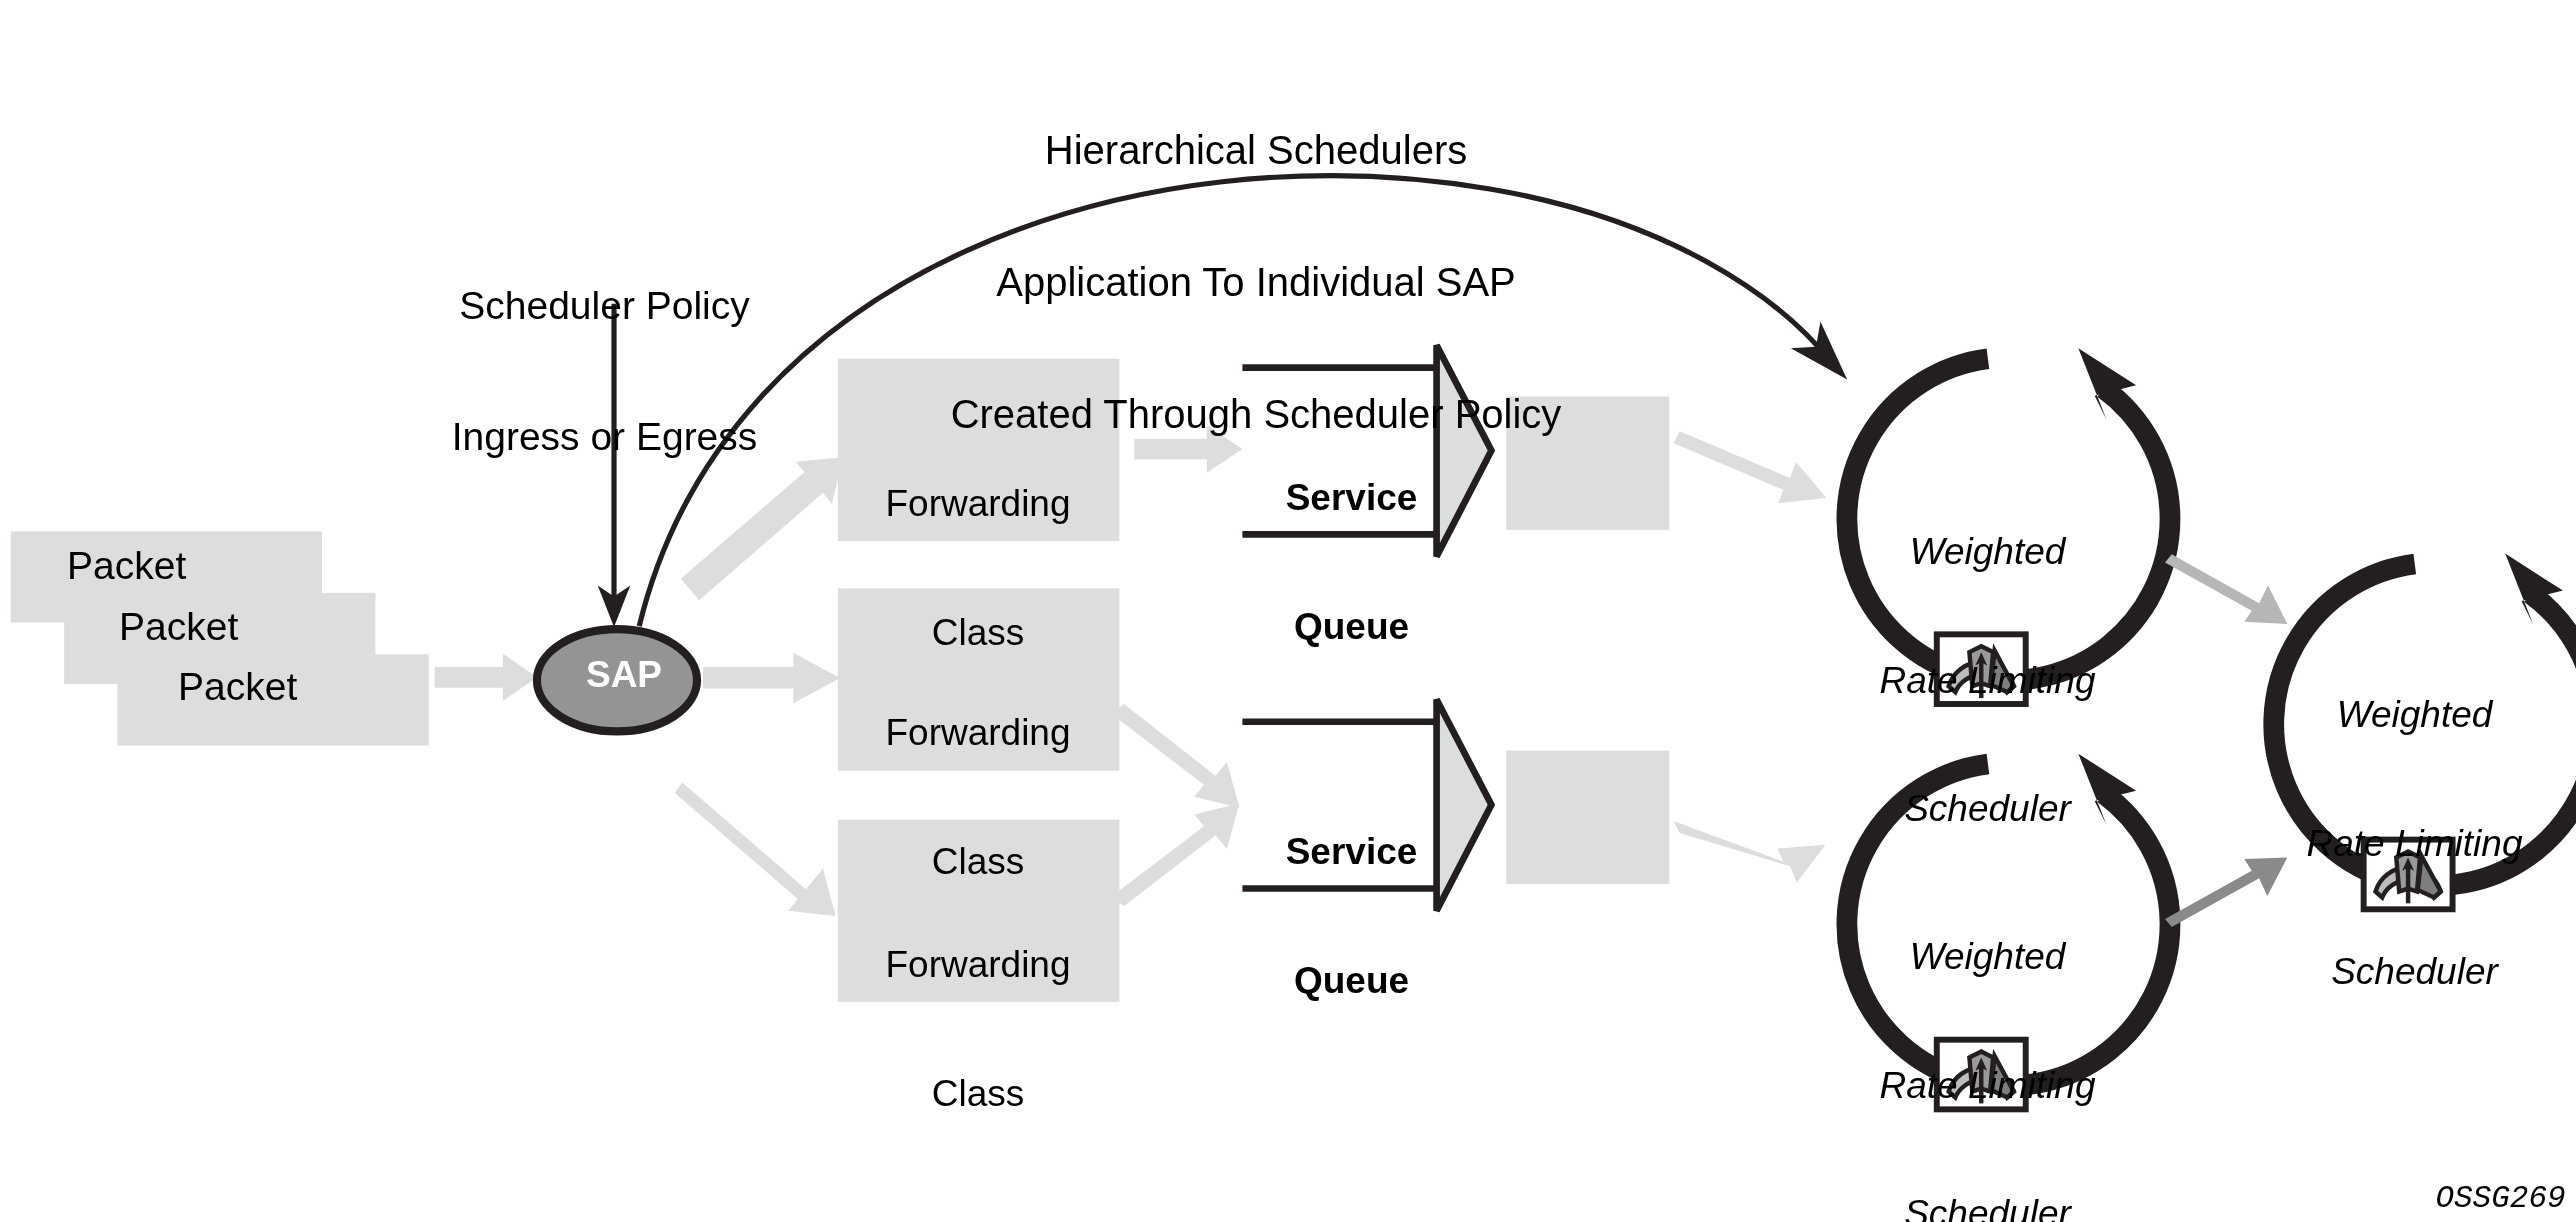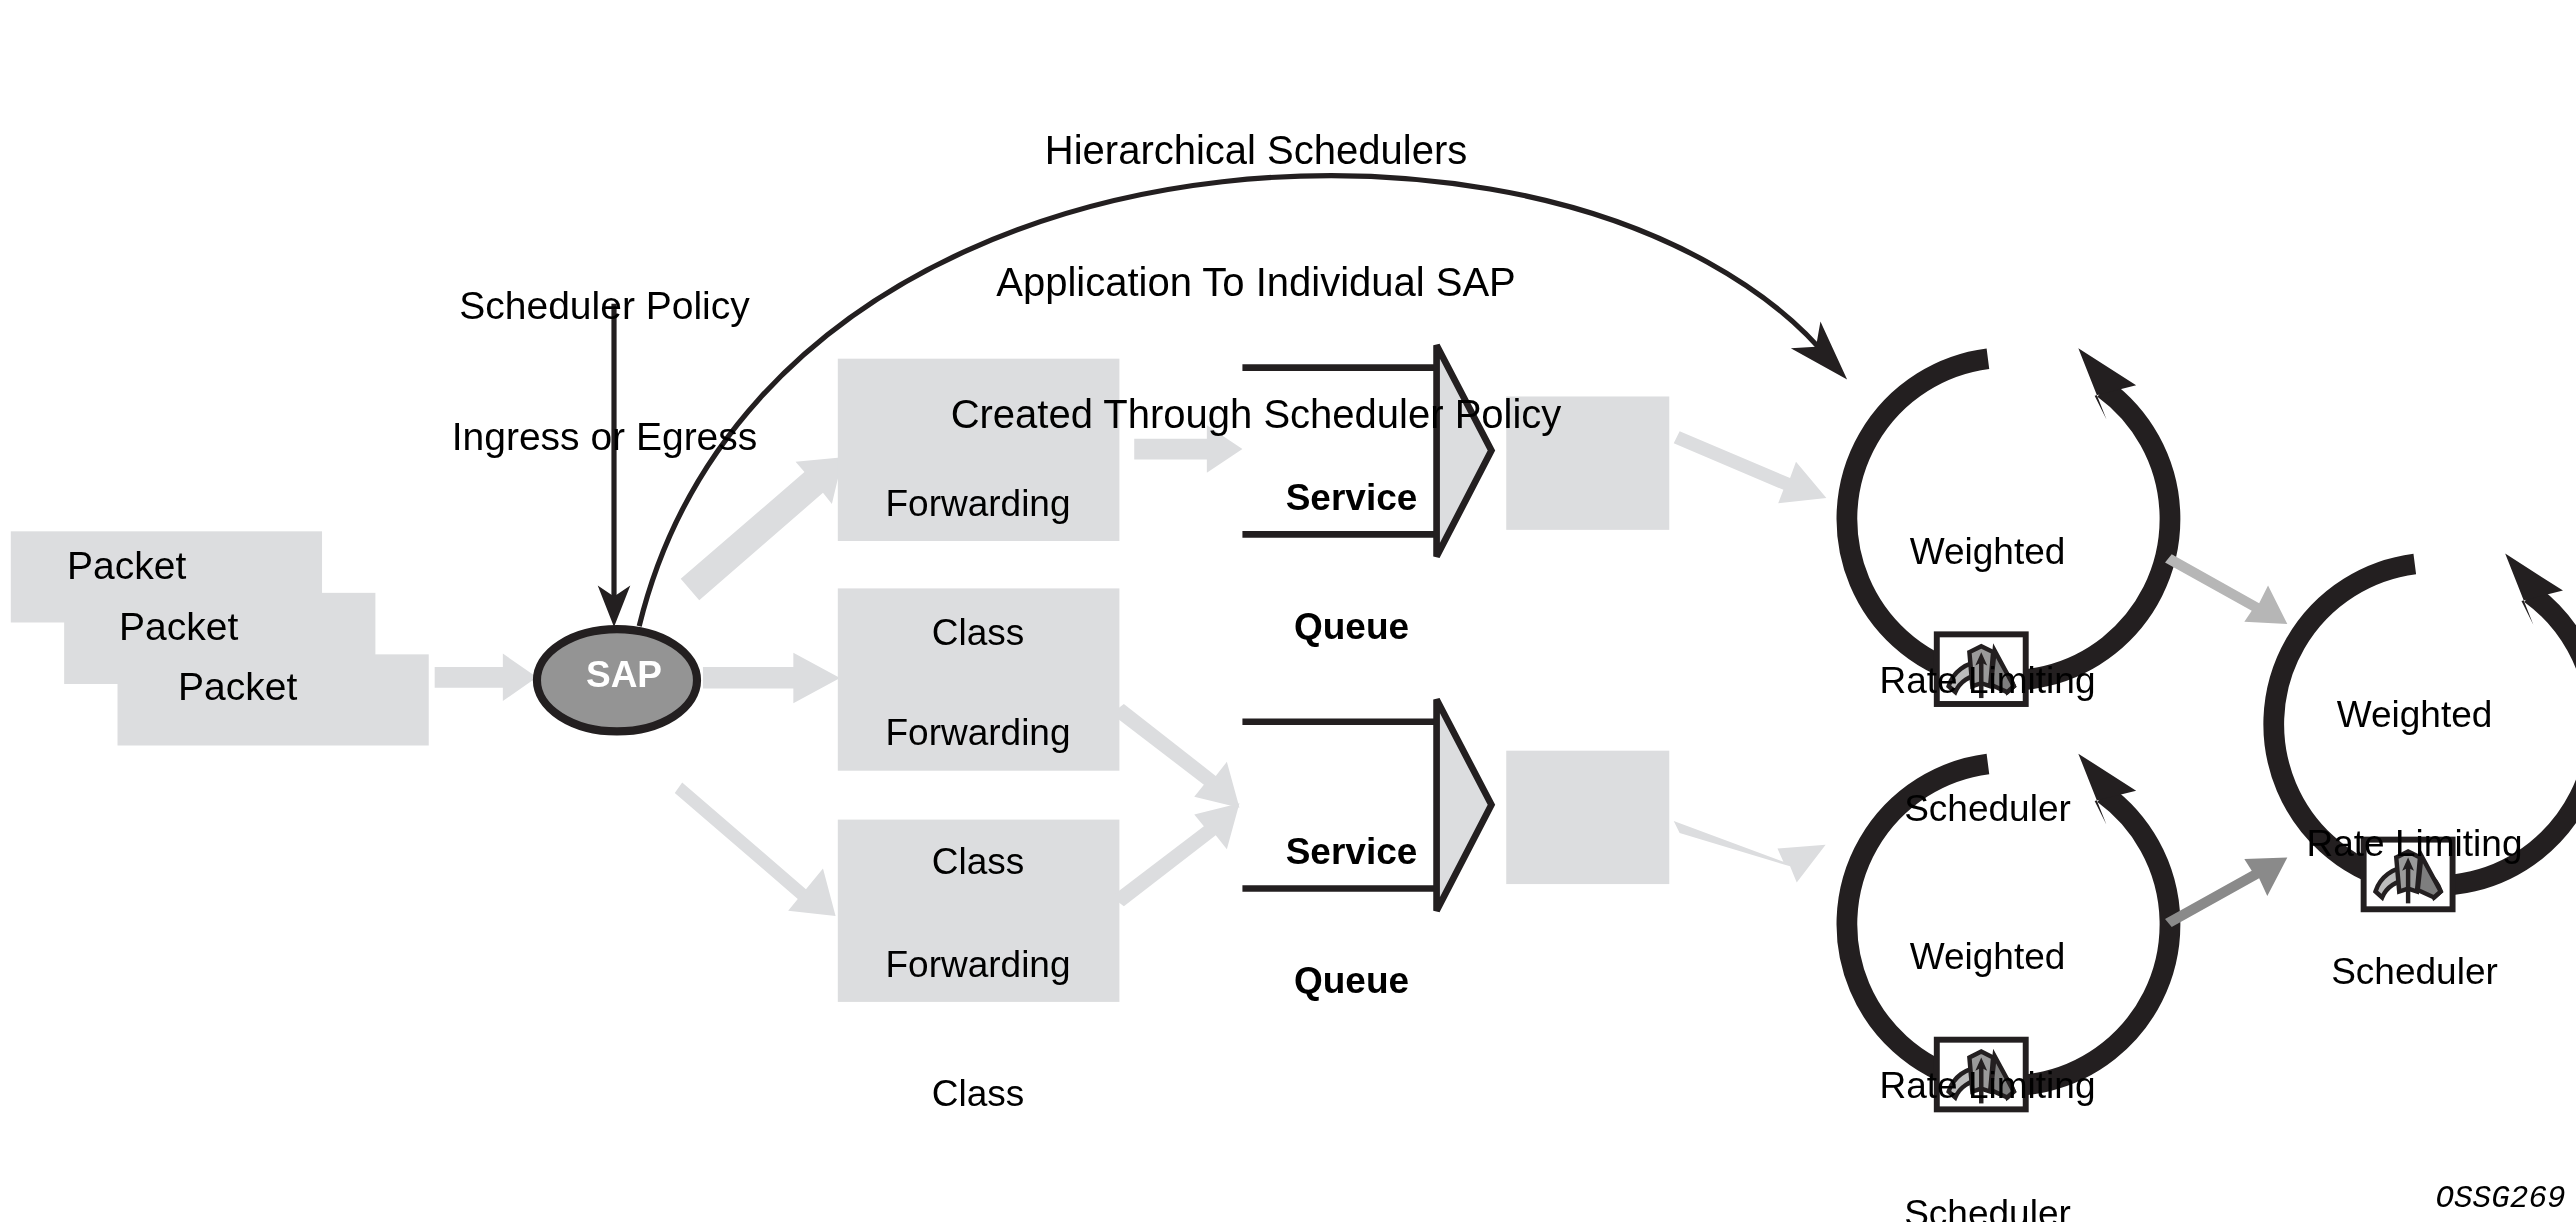--- a/index.html
+++ b/index.html
@@ -88,20 +88,21 @@
     line-height: 1.16;
     font-weight: bold;
   }
   .sq1 { left: 1244px; top: 391px; }
   .sq2 { left: 1244px; top: 745px; }
 
   .sched-label {
     width: 319px;
     font-size: 37px;
     line-height: 1.16;
+    font-style: italic;
   }
   .sch1 { left: 1828px; top: 445px; }
   .sch2 { left: 1828px; top: 850px; }
   .sch3 { left: 2255px; top: 608px; }
 
   .figure-id {
     position: absolute;
     right: 10.4px;
     bottom: 6px;
     font-family: Liberation Mono, monospace;

